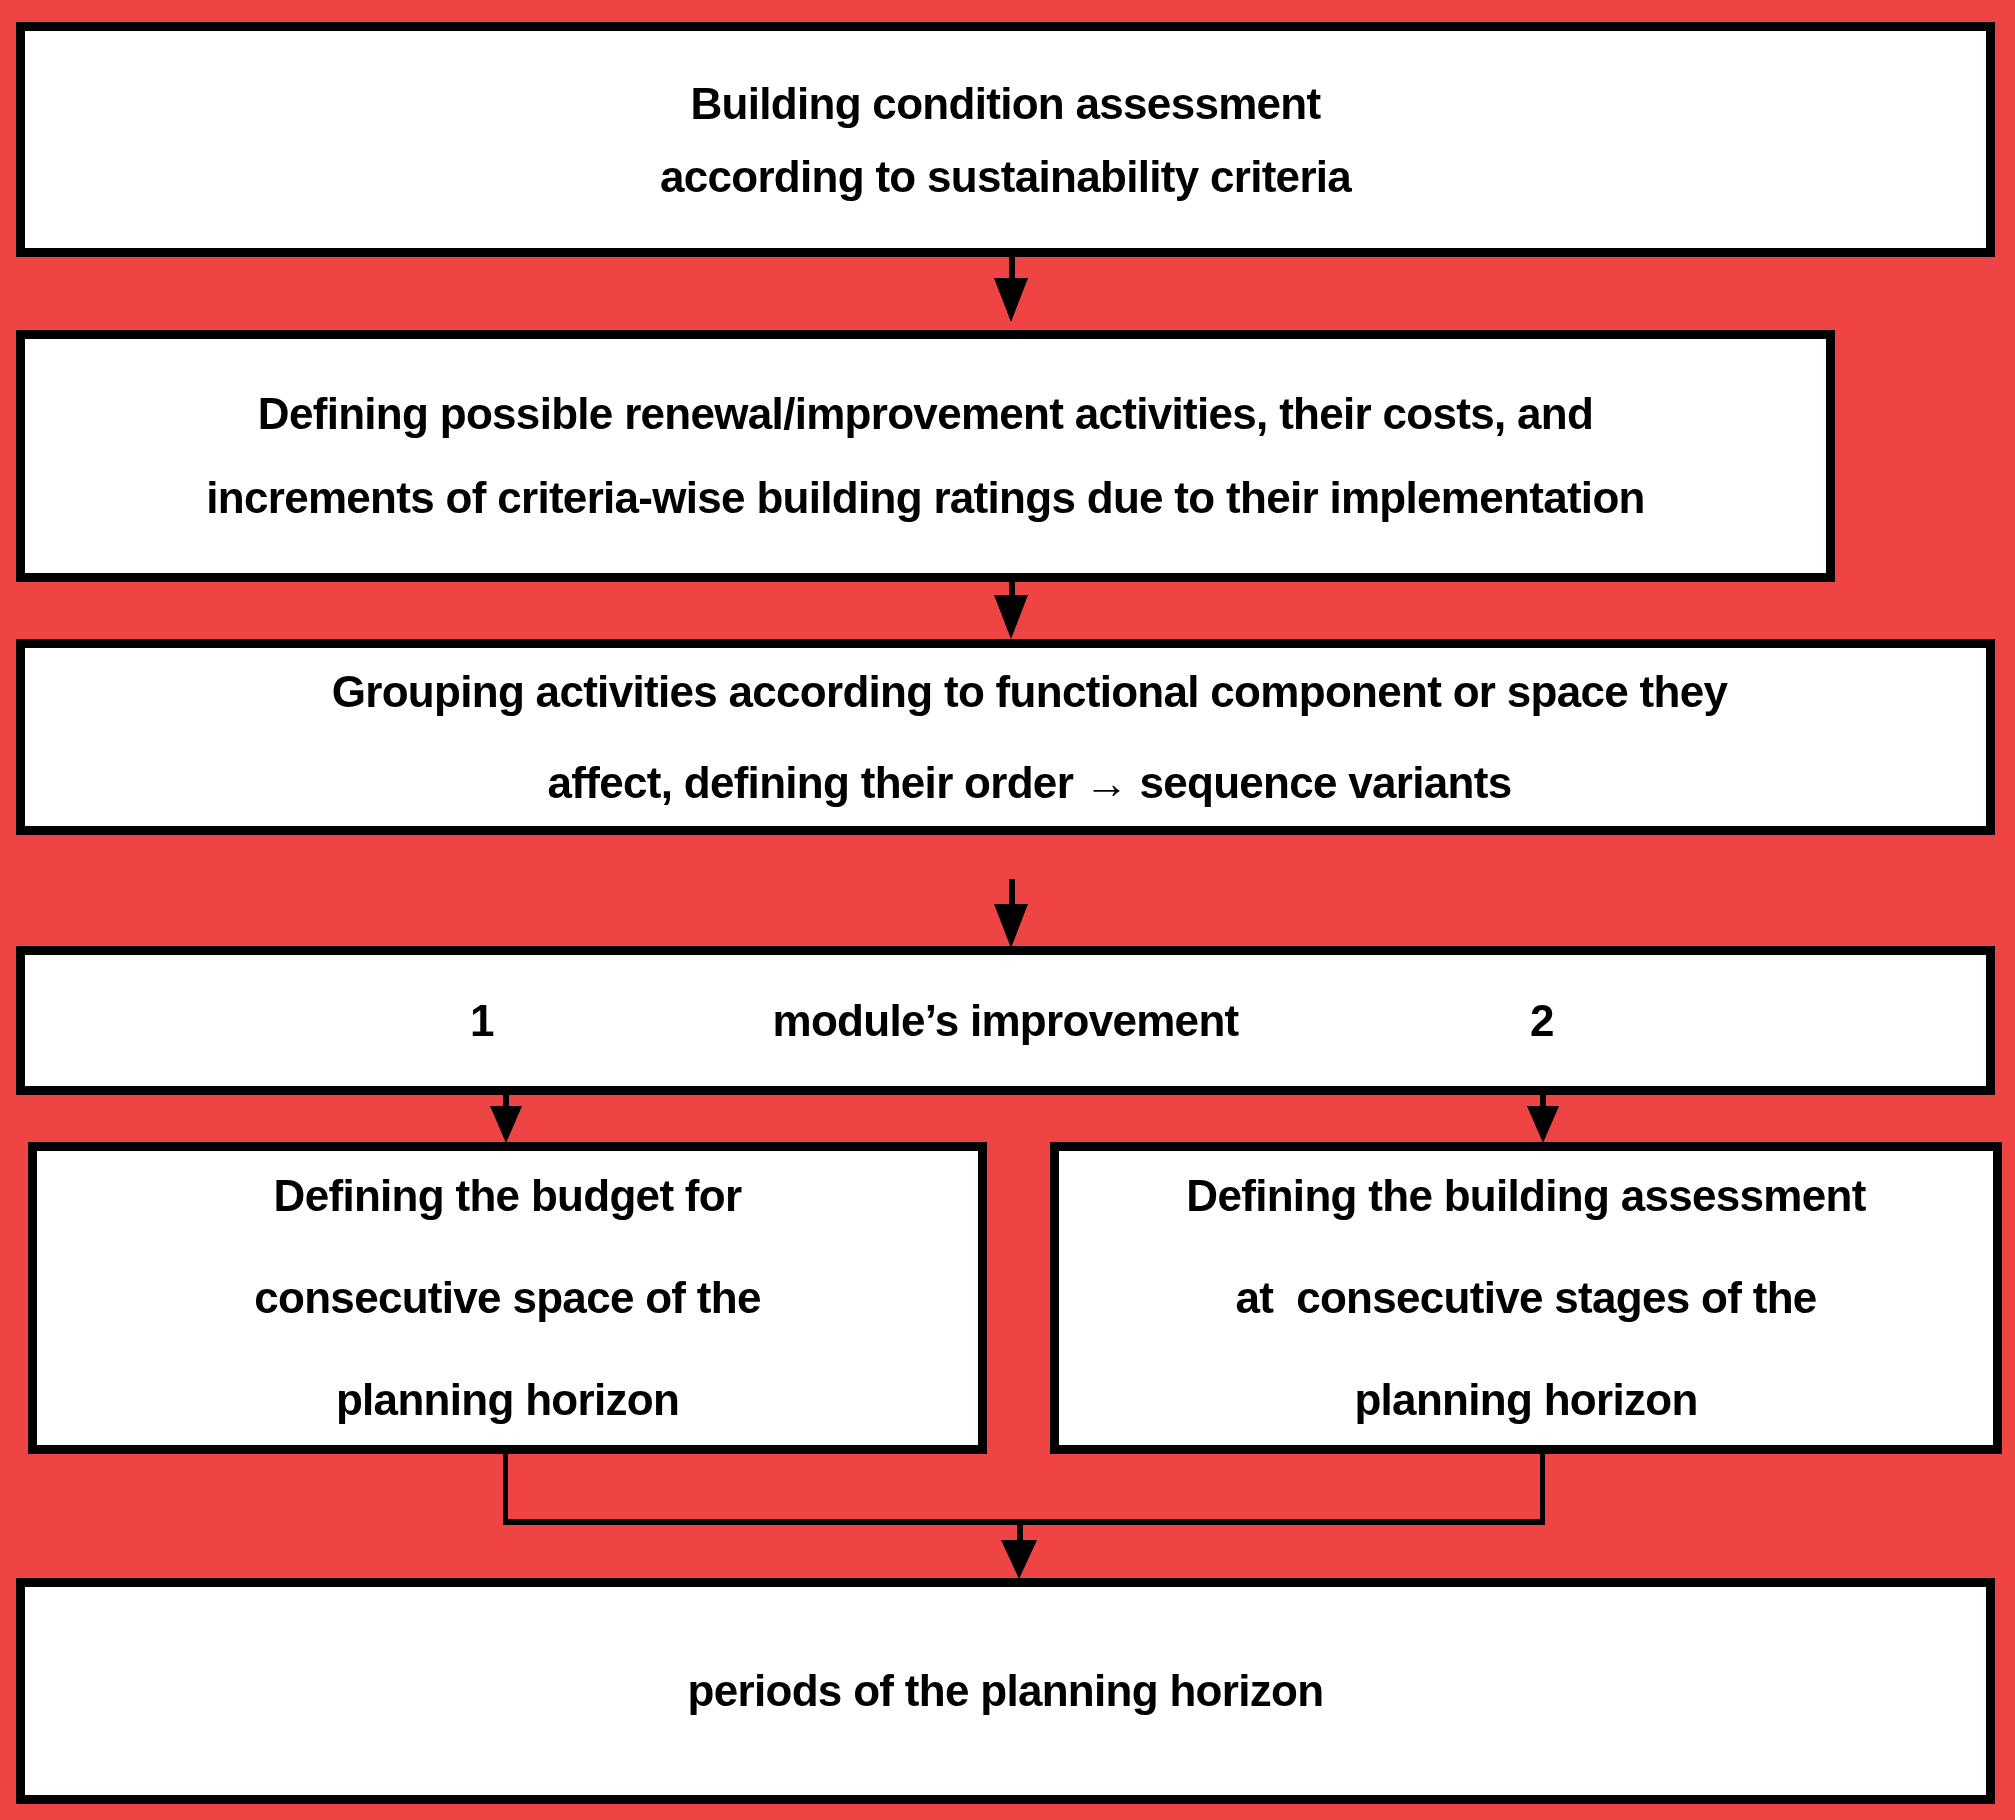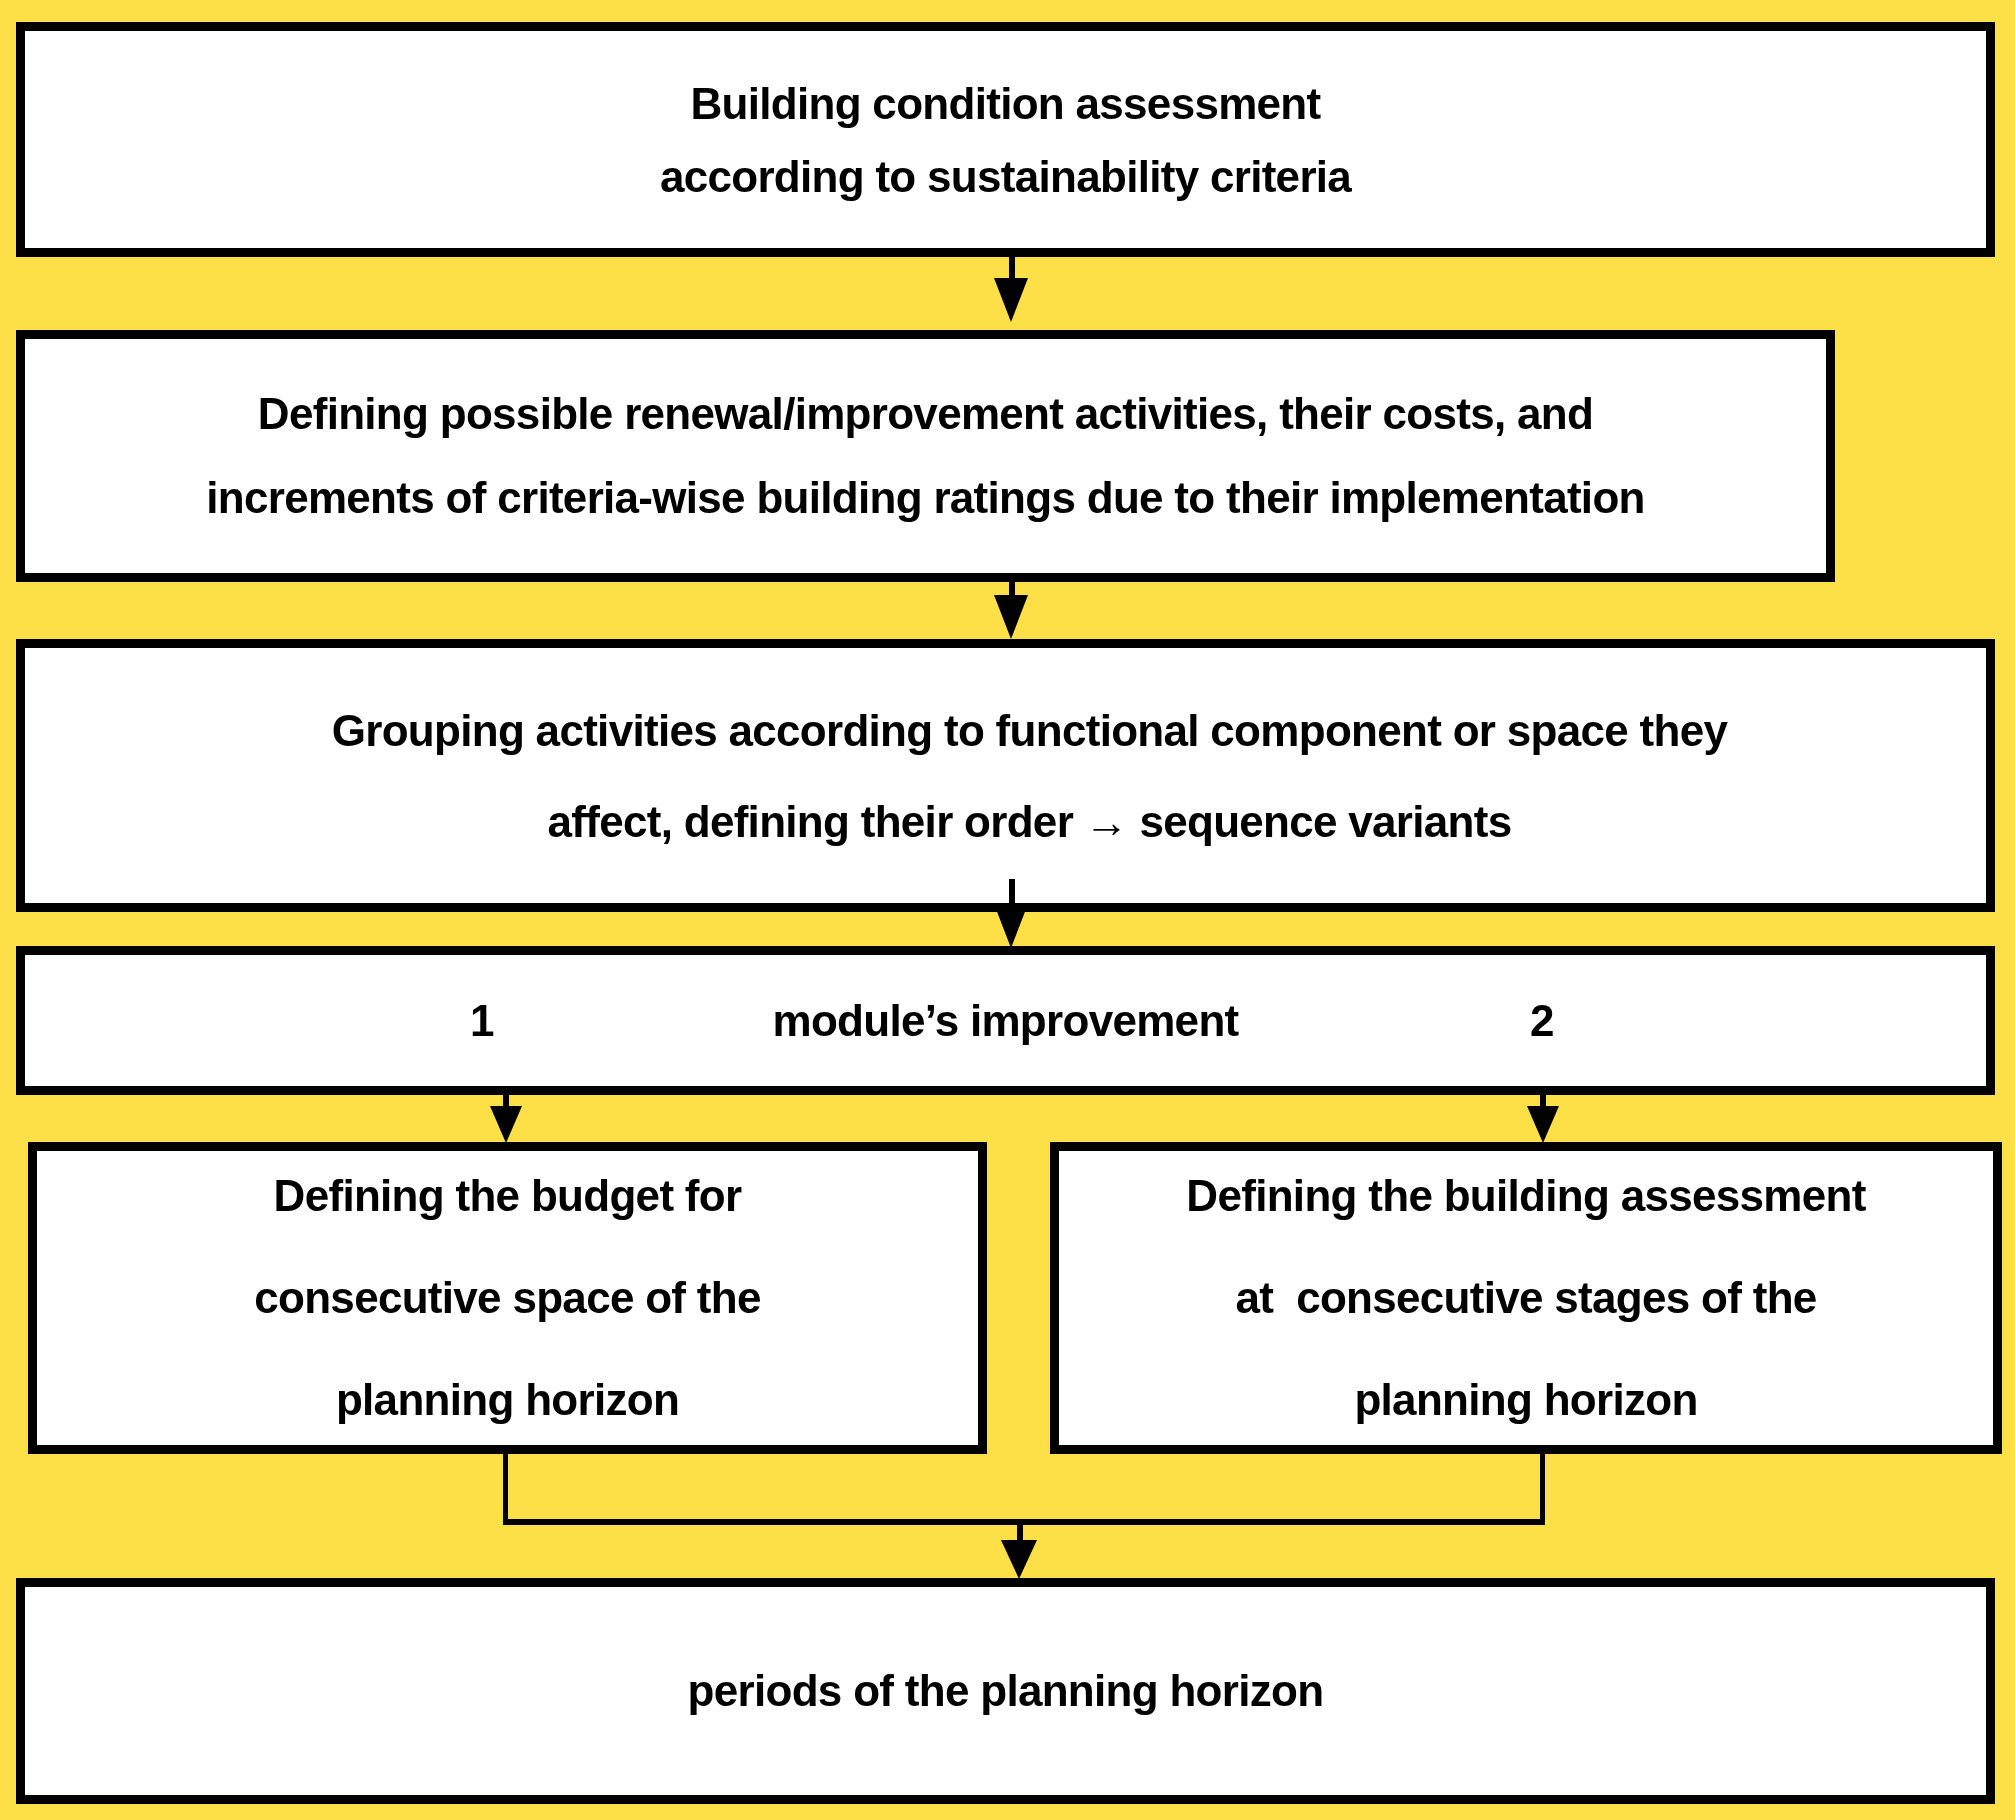--- a/index.html
+++ b/index.html
@@ -4,21 +4,21 @@
 <style>
   html, body {
     margin: 0;
     padding: 0;
     background: #ffffff;
   }
   .canvas {
     position: relative;
     width: 2015px;
     height: 1821px;
-    background: #fde047;
+    background: #ef4444;
     font-family: "Liberation Sans", sans-serif;
     font-weight: bold;
     color: #000000;
     overflow: hidden;
   }
   .fbox {
     position: absolute;
     box-sizing: border-box;
     border: 9.5px solid #000000;
     background: #ffffff;
@@ -35,21 +35,21 @@
     white-space: pre;
   }
   .lh1 .line { line-height: 73px; }  
   .lh2 .line { line-height: 84px; }  
   .lh3 .line { line-height: 91px; }  
   .lh4 .line { line-height: 102px; }  
 
   
   .box-assessment  { left: 16px;   top: 22px;   width: 1979px; height: 235px; }
   .box-activities  { left: 16px;   top: 322px;  width: 1819px; height: 252px; margin-top: 8px; }
-  .box-grouping    { left: 16px;   top: 639px;  width: 1979px; height: 273px; padding-left: 48px; }
+  .box-grouping    { left: 16px;   top: 639px;  width: 1979px; height: 196px; padding-left: 48px; }
   .box-optimization{ left: 16px;   top: 946px; width: 1979px; height: 149px; }
   .box-budget      { left: 28px;   top: 1142px; width: 959px; height: 312px; }
   .box-building    { left: 1050px; top: 1142px; width: 952px; height: 312px; }
   .box-selecting   { left: 16px;   top: 1578px; width: 1979px; height: 226px; }
 
   
   .opt-item {
     position: absolute;
     top: 50%;
     transform: translate(-50%, -50%);

